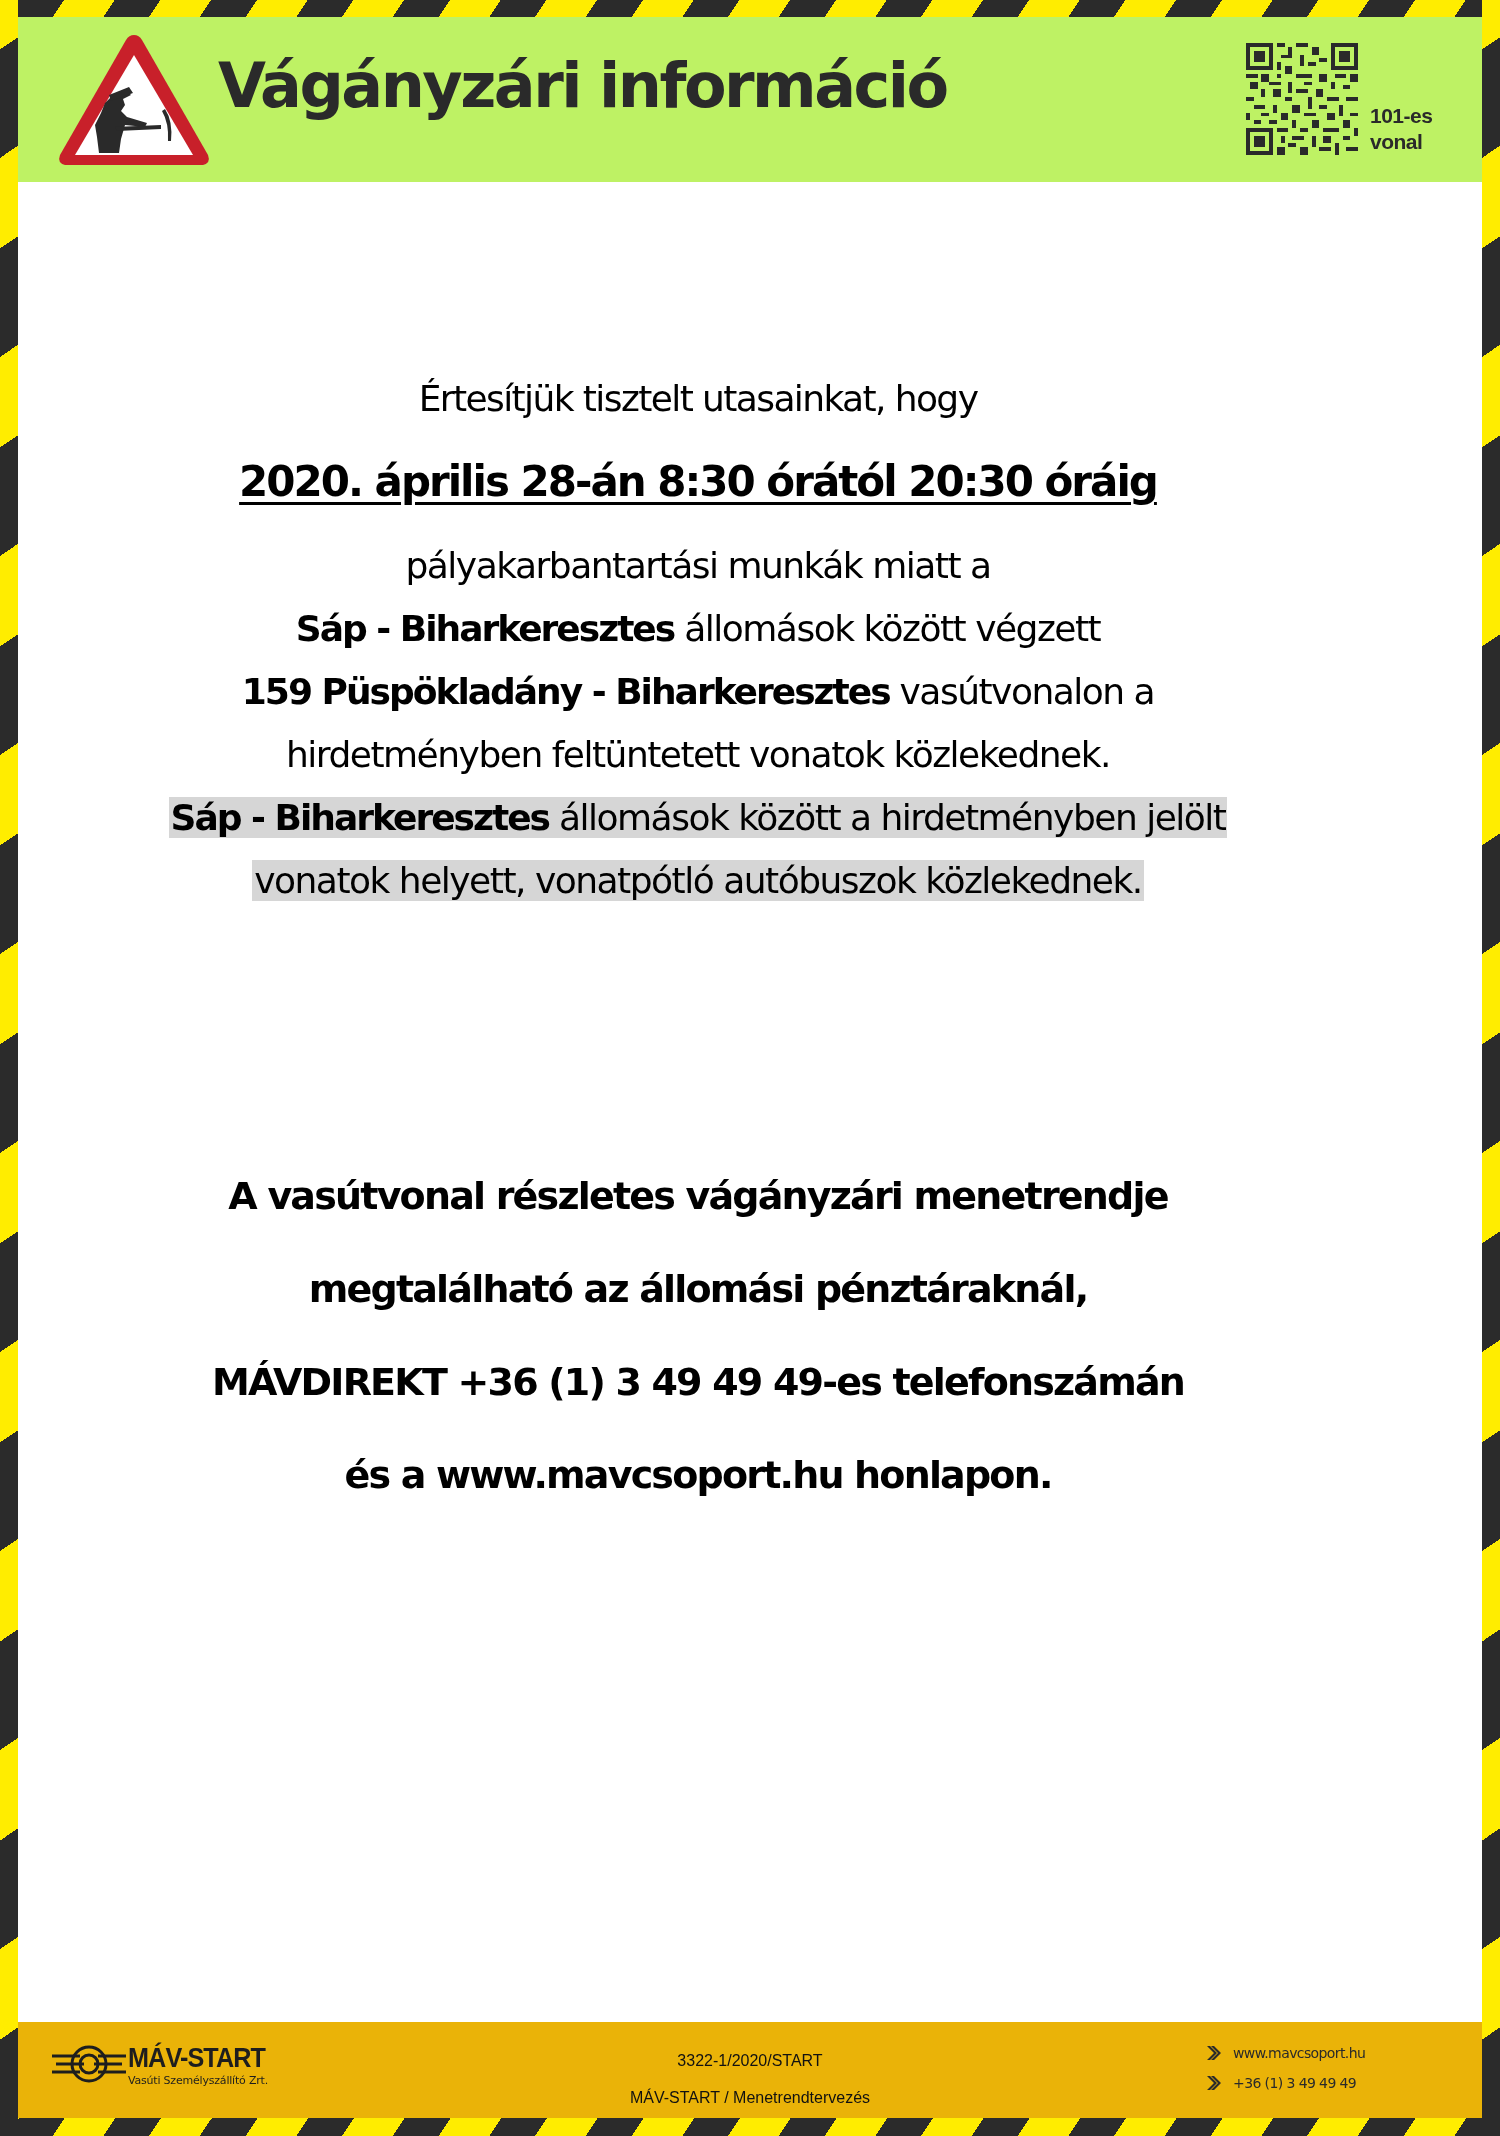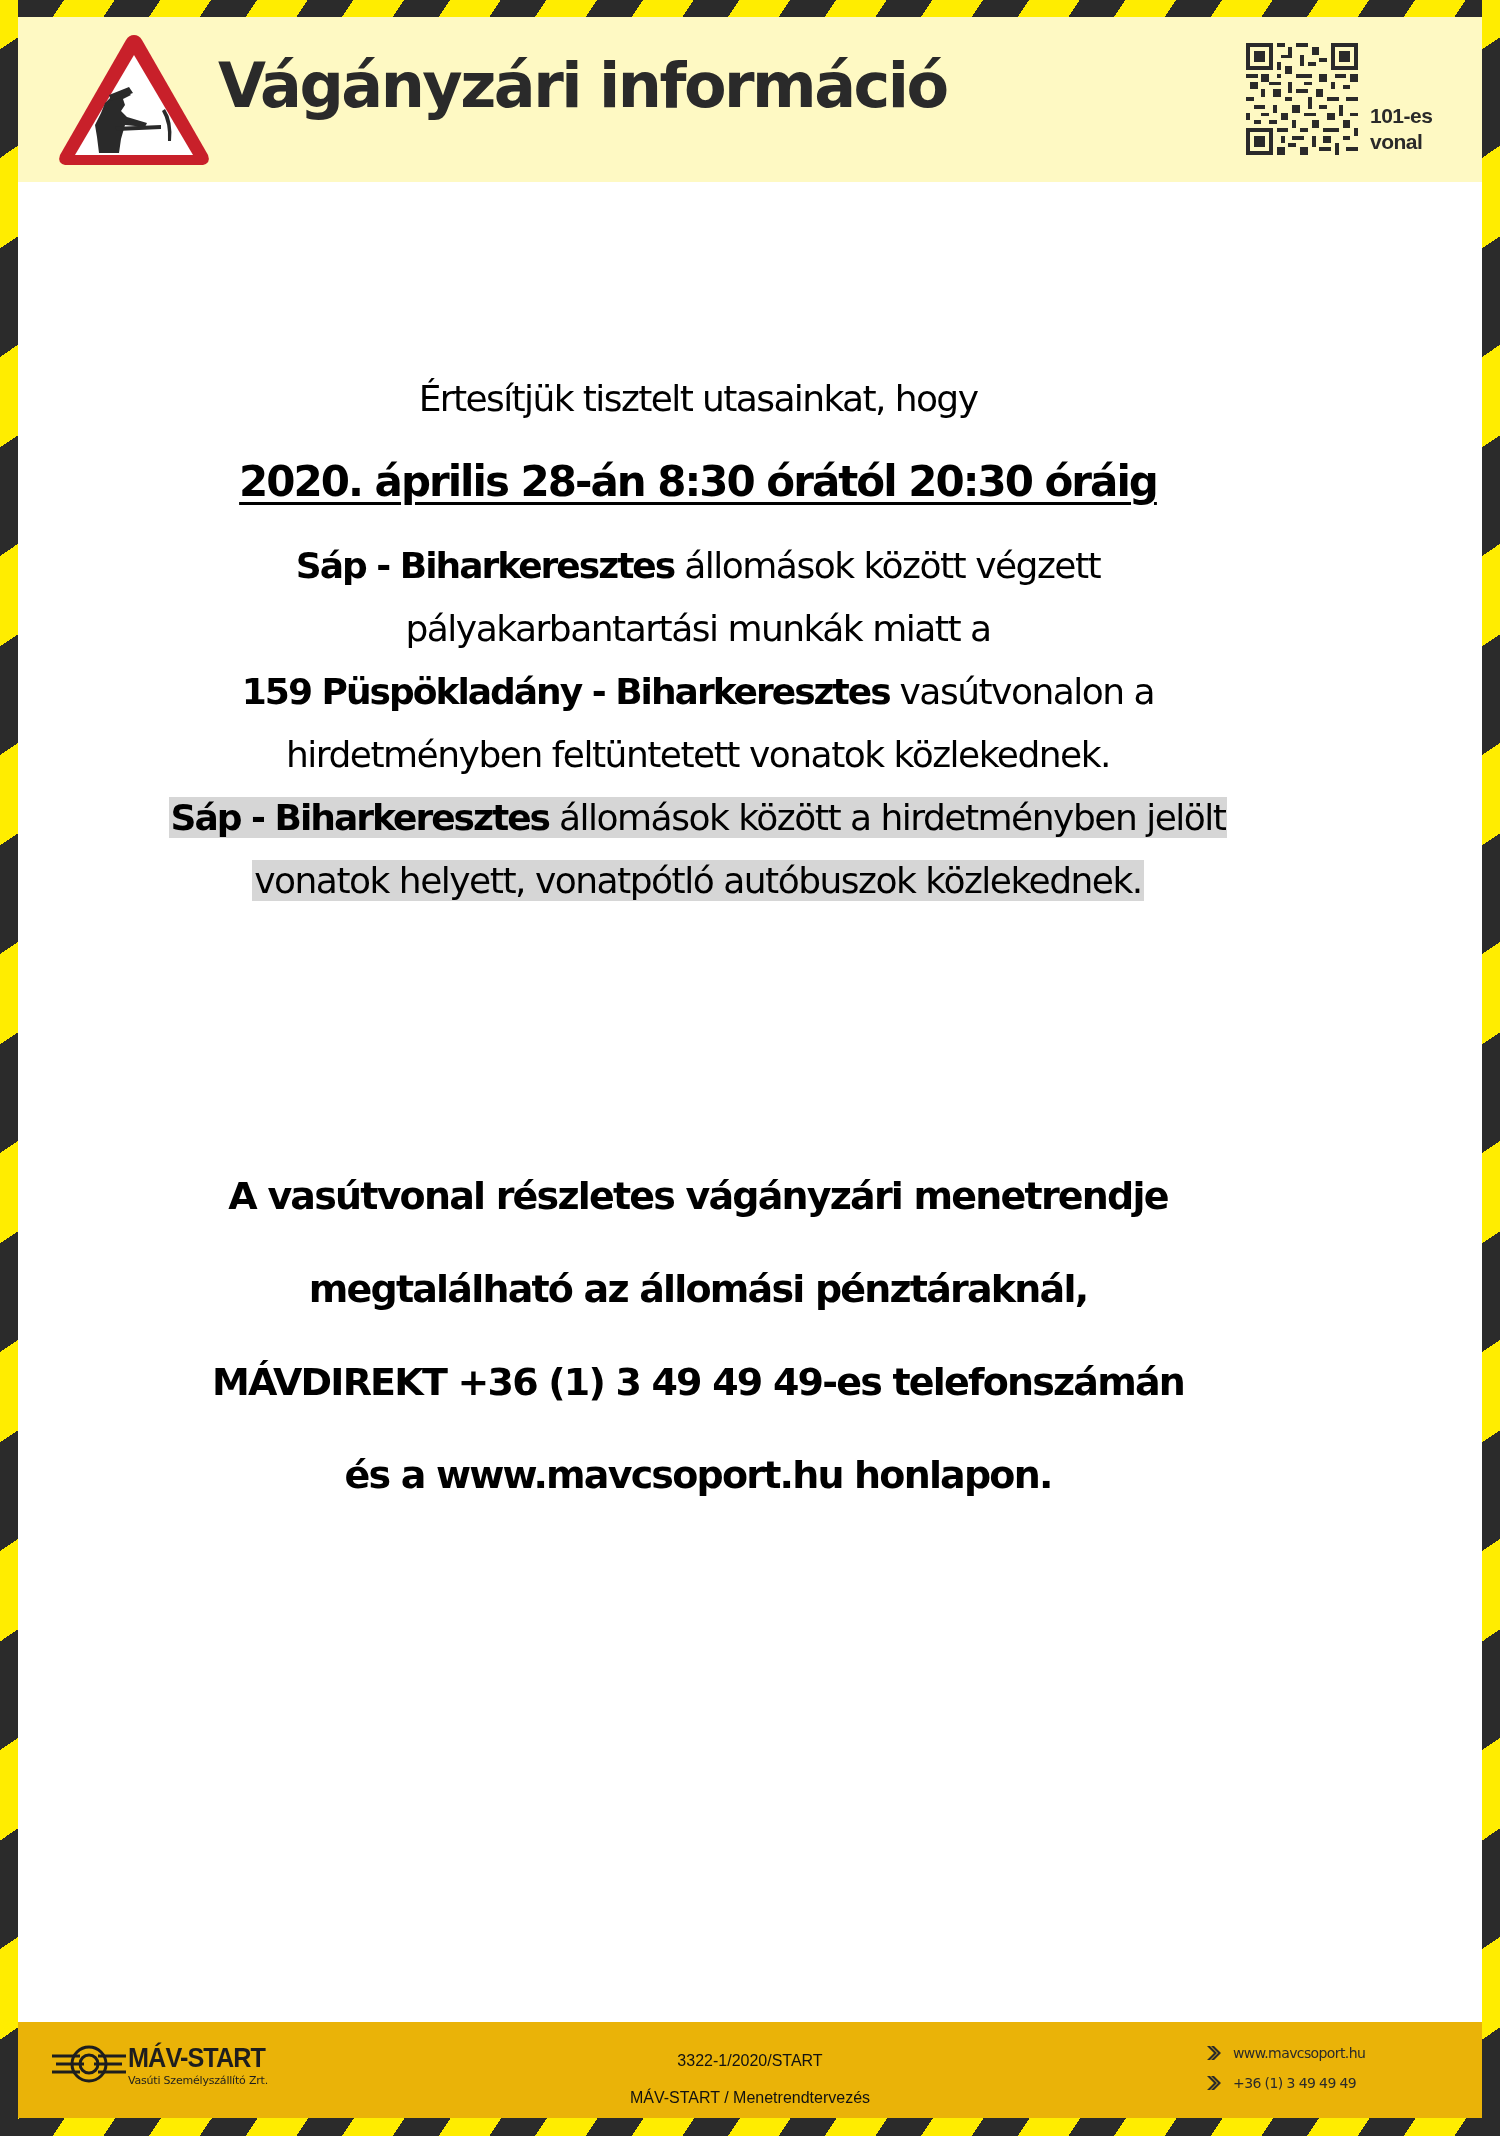--- a/index.html
+++ b/index.html
@@ -36,21 +36,21 @@
   .stripe-top { left: 0; top: 0; width: 1500px; height: 17px; }
   .stripe-bottom { left: 0; top: 2118px; width: 1500px; height: 18px; }
   .stripe-left { left: 0; top: 0; width: 18px; height: 2136px; }
   .stripe-right { left: 1482px; top: 0; width: 18px; height: 2136px; }
 
   
   .header {
     position: absolute;
     left: 18px; top: 17px;
     width: 1464px; height: 165px;
-    background: #fef9c3;
+    background: #bef264;
   }
   .warning-sign {
     position: absolute;
     left: 37px; top: 12px;
     width: 158px; height: 142px;
   }
   .title {
     position: absolute;
     left: 200px; top: 38px;
     font-family: "DejaVu Sans", sans-serif;
@@ -293,22 +293,22 @@
     <div>101-es</div>
     <div>vonal</div>
   </div>
 </div>
 
 <div class="main">
   <div class="notice intro">Értesítjük tisztelt utasainkat, hogy</div>
   <div class="notice date-line">2020. április 28-án 8:30 órától 20:30 óráig</div>
 
   <div class="notice para">
+    <span class="row"><span>pályakarbantartási munkák miatt a</span></span>
     <span class="row"><b>Sáp - Biharkeresztes</b><span> állomások között végzett</span></span>
-    <span class="row"><span>pályakarbantartási munkák miatt a</span></span>
     <span class="row"><b>159 Püspökladány - Biharkeresztes</b><span> vasútvonalon a</span></span>
     <span class="row"><span>hirdetményben feltüntetett vonatok közlekednek.</span></span>
     <span class="row"><span class="hl"><b>Sáp - Biharkeresztes</b><span> állomások között a hirdetményben jelölt</span></span></span>
     <span class="row"><span class="hl"><span>vonatok helyett, vonatpótló autóbuszok közlekednek.</span></span></span>
   </div>
 
   <div class="notice info">
     <span class="row">A vasútvonal részletes vágányzári menetrendje</span>
     <span class="row">megtalálható az állomási pénztáraknál,</span>
     <span class="row">MÁVDIREKT +36 (1) 3 49 49 49-es telefonszámán</span>

